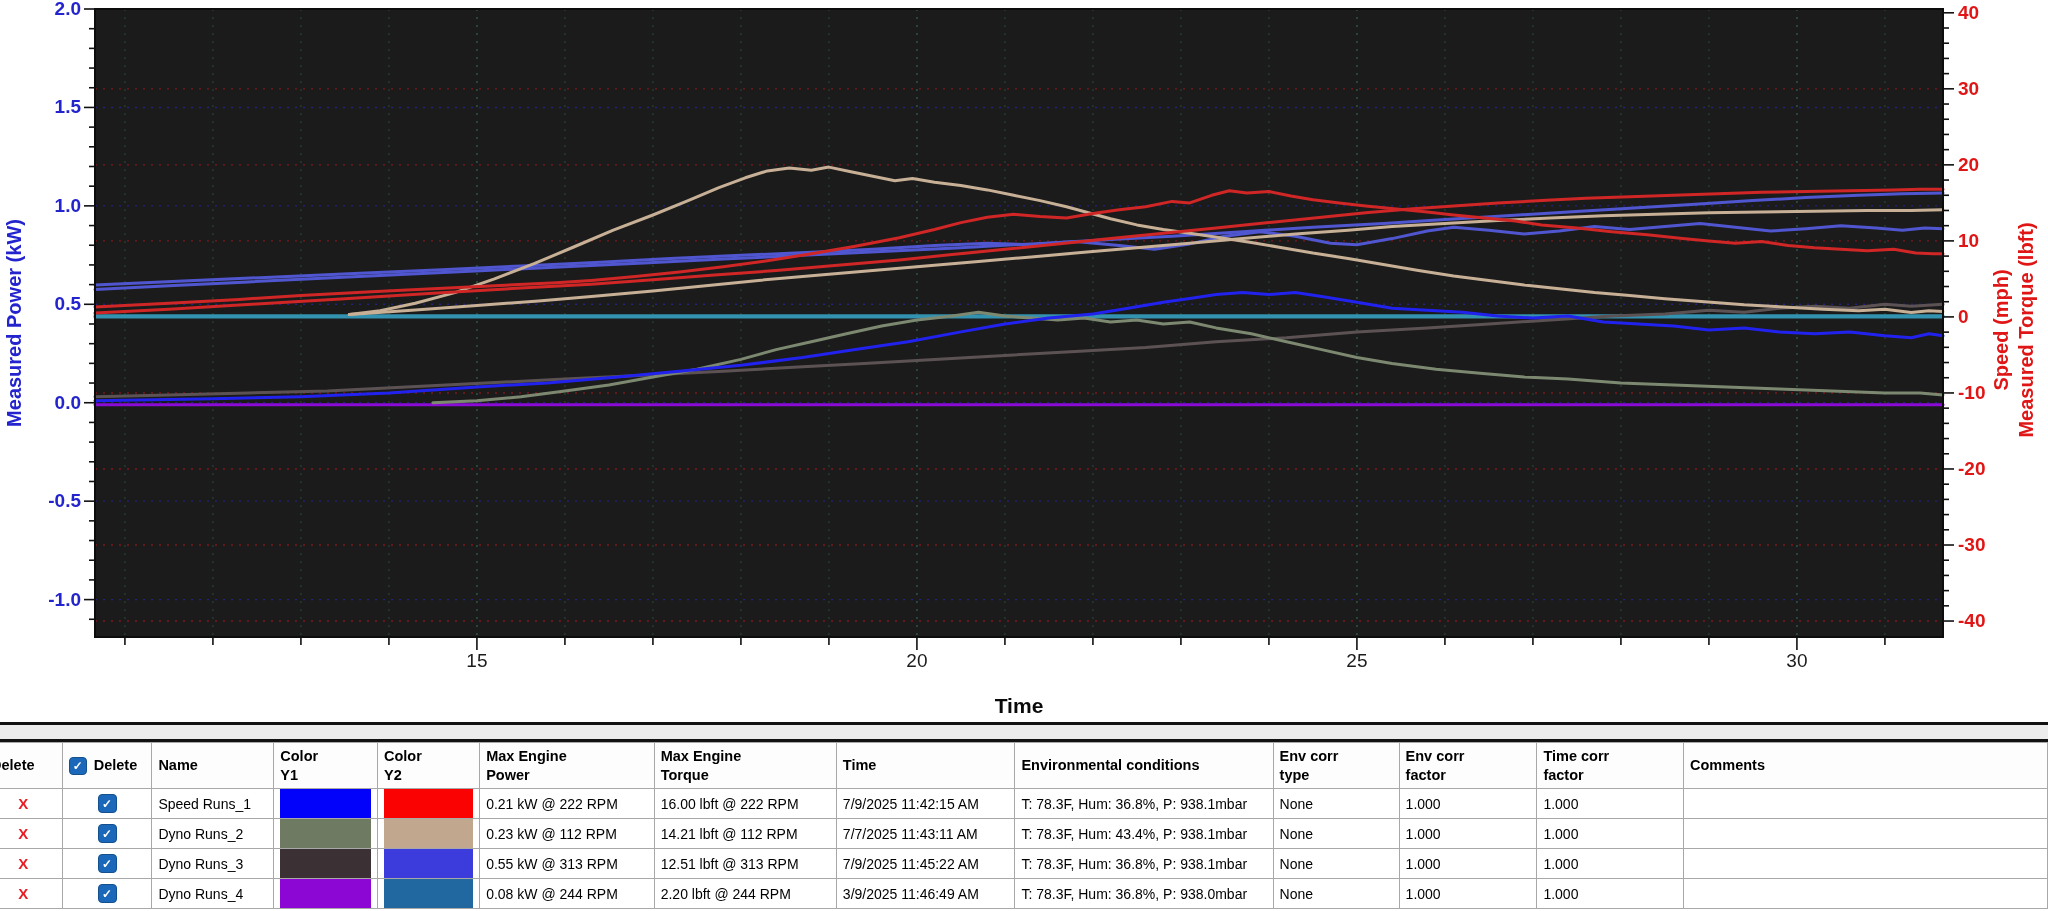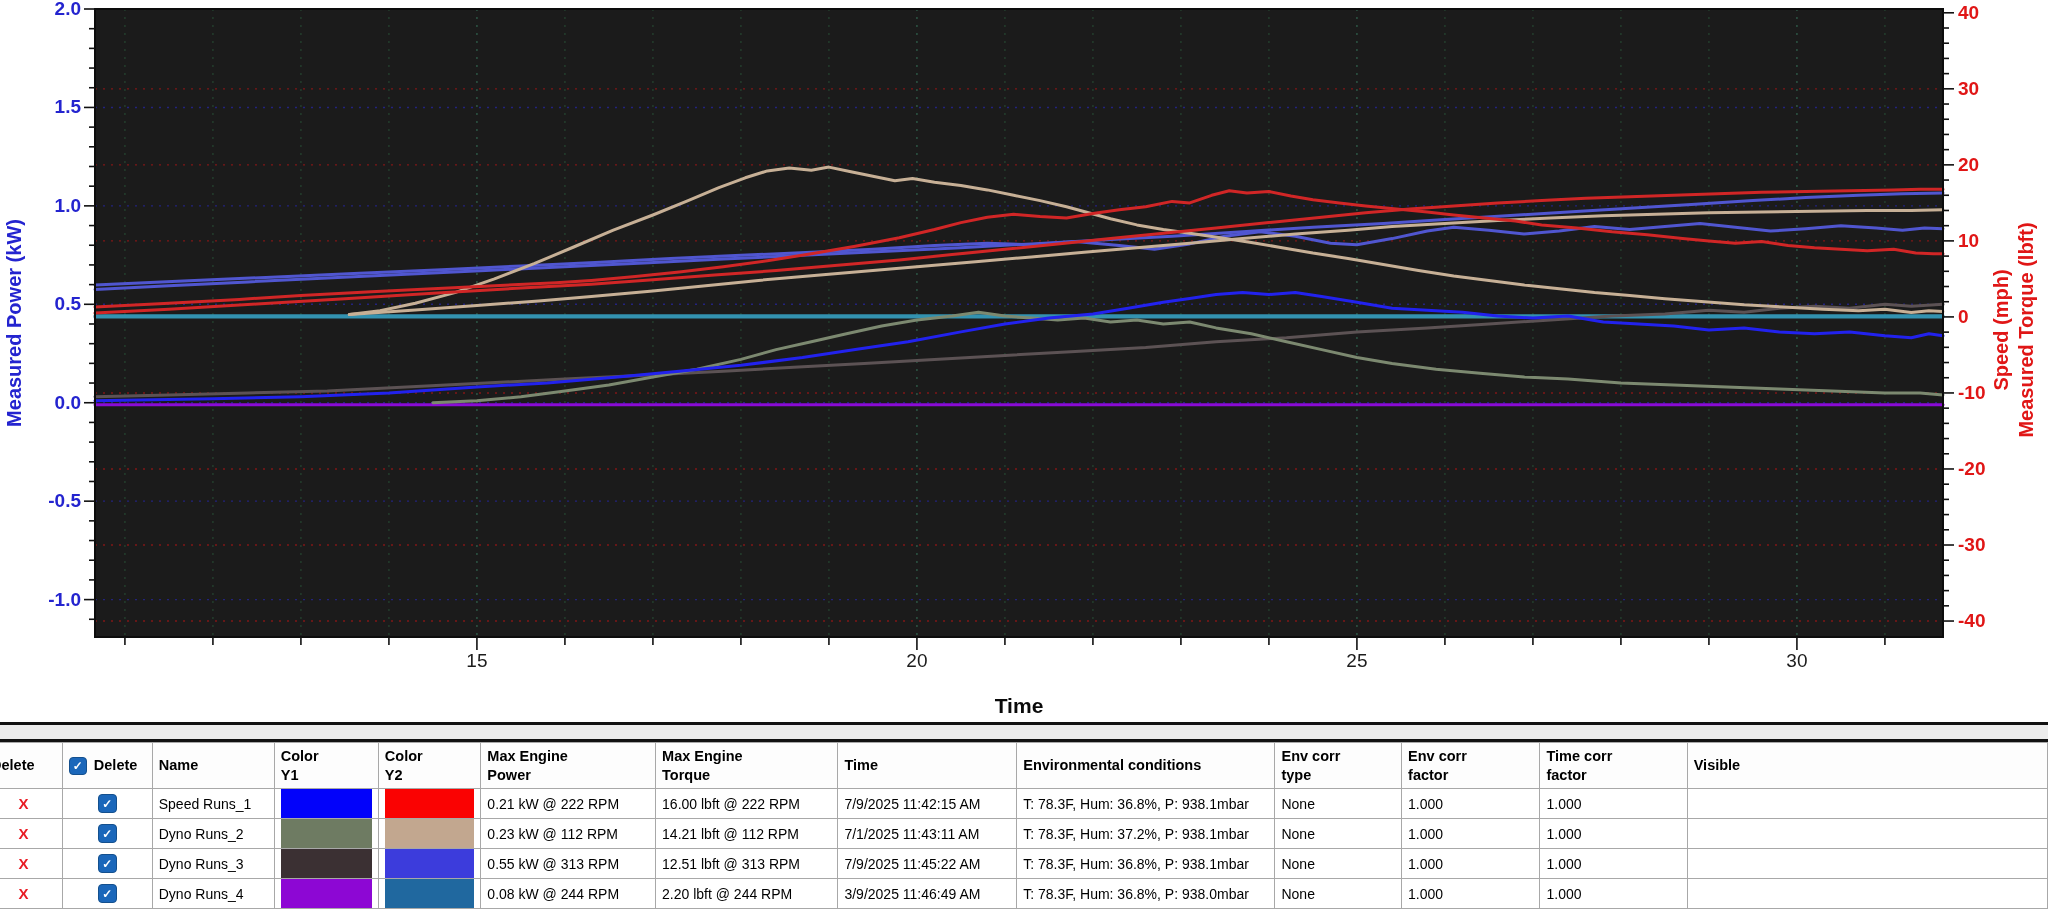--- a/index.html
+++ b/index.html
@@ -237,21 +237,21 @@
             <th style="width: 177px;"><span>Max Engine
 Torque</span></th>
             <th style="width: 173px;"><span>Time</span></th>
             <th style="width: 250px;"><span>Environmental conditions</span></th>
             <th style="width: 133px;"><span>Env corr
 type</span></th>
             <th style="width: 146px;"><span>Env corr
 factor</span></th>
             <th style="width: 157px;"><span>Time corr
 factor</span></th>
-            <th style="width: 420px;"><span>Visible</span></th>
+            <th style="width: 420px;"><span>Comments</span></th>
           </tr>
         </thead>
       <tbody id="runs-tbody">
           <tr>
             <td class="cell-center"><span class="xbtn">X</span></td>
             <td class="cell-center"><span class="cb" aria-checked="true">✓</span></td>
             <td>Speed Runs_1</td>
             <td class="swatch">
               <div class="swatch-fill" style="background: rgb(2, 2, 250);"></div>
             </td>
@@ -272,22 +272,22 @@
             <td class="cell-center"><span class="cb" aria-checked="true">✓</span></td>
             <td>Dyno Runs_2</td>
             <td class="swatch">
               <div class="swatch-fill" style="background: rgb(110, 123, 98);"></div>
             </td>
             <td class="swatch">
               <div class="swatch-fill" style="background: rgb(194, 167, 143);"></div>
             </td>
             <td>0.23 kW @ 112 RPM</td>
             <td>14.21 lbft @ 112 RPM</td>
-            <td>7/1/2025 11:43:11 AM</td>
-            <td>T: 78.3F, Hum: 37.2%, P: 938.1mbar</td>
+            <td>7/7/2025 11:43:11 AM</td>
+            <td>T: 78.3F, Hum: 43.4%, P: 938.1mbar</td>
             <td>None</td>
             <td>1.000</td>
             <td>1.000</td>
             <td></td>
           </tr>
           <tr>
             <td class="cell-center"><span class="xbtn">X</span></td>
             <td class="cell-center"><span class="cb" aria-checked="true">✓</span></td>
             <td>Dyno Runs_3</td>
             <td class="swatch">

